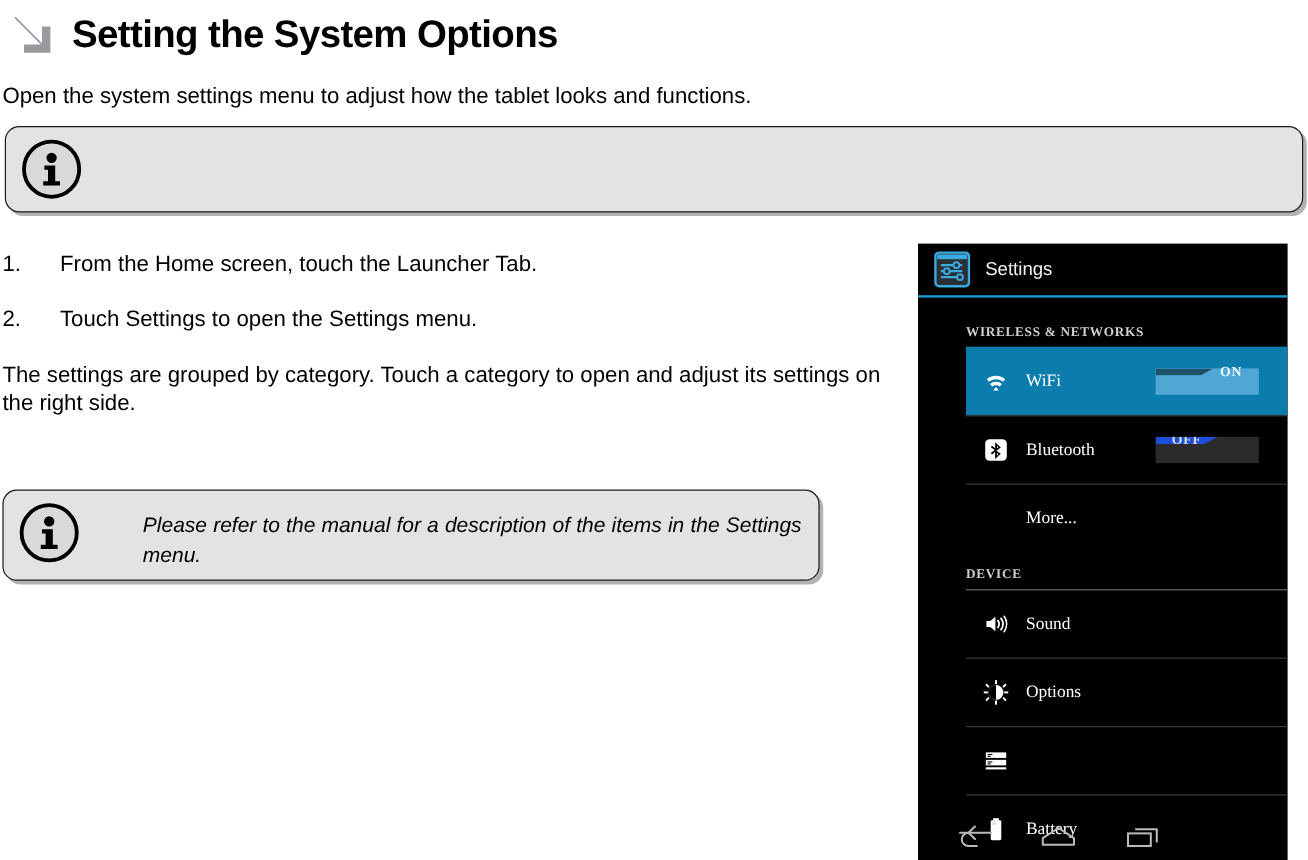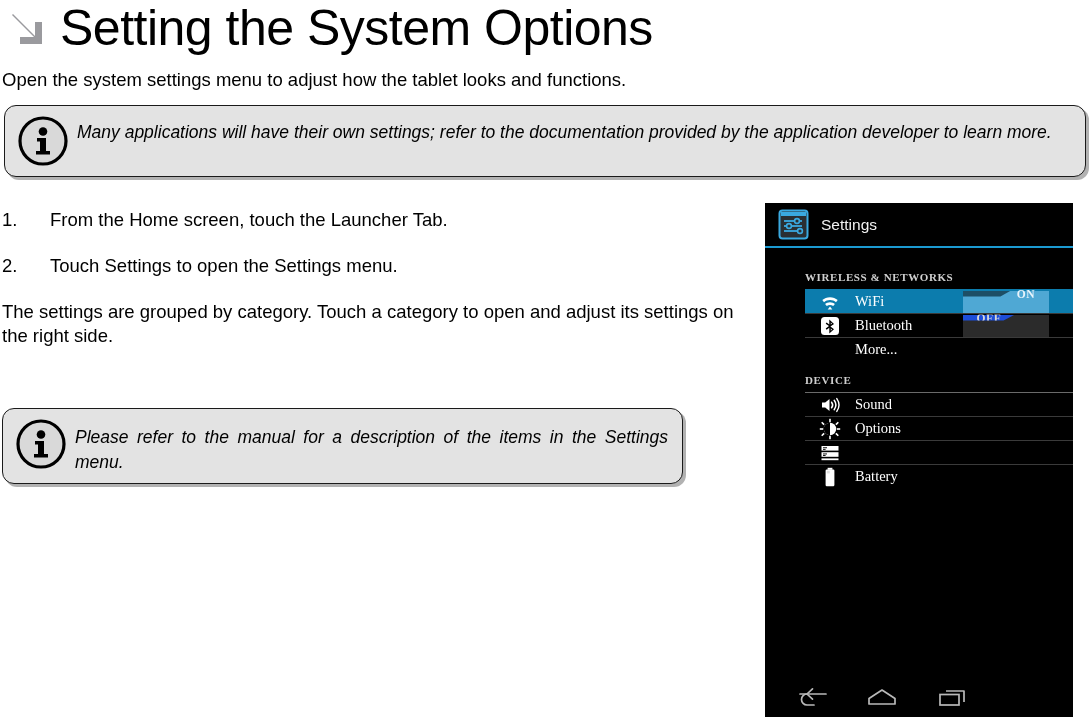--- a/index.html
+++ b/index.html
@@ -23,22 +23,22 @@
     padding: 2px 0 0 4px;
     height: 52px;
   }
   .title-arrow {
     width: 44px;
     height: 44px;
     flex: 0 0 44px;
     margin-right: 12px;
   }
   .page-title {
-    font-size: 50px;
-    font-weight: normal;
+    font-size: 32px;
+    font-weight: bold;
     letter-spacing: -0.5px;
     line-height: 1;
     white-space: nowrap;
   }
 
   .intro-text {
     font-size: 18.5px;
     padding: 14px 0 0 2px;
     line-height: 1.25;
   }
@@ -73,20 +73,21 @@
     height: 72px;
   }
   #note-1 .note-text { padding-right: 6px; }
   #note-2 {
     margin: 0;
     position: absolute;
     left: 2px;
     top: 408px;
     width: 681px;
     height: 76px;
+    gap: 44px;
   }
   #note-2 .note-text {
     text-align: justify;
     padding-top: 16px;
   }
 
   
   .body-col {
     position: absolute;
     left: 2px;
@@ -146,21 +147,21 @@
   }
   .and-section-label {
     font-size: 11px;
     font-weight: bold;
     letter-spacing: 0.6px;
     color: #cfcfcf;
     padding: 13px 0 6px 40px;
   }
   .and-list { margin: 0; }
   .and-row {
-    height: 24px;
+    height: 57px;
     display: flex;
     align-items: center;
     margin-left: 40px;
     border-top: 1px solid #3a3a3a;
     box-sizing: border-box;
     position: relative;
   }
   .and-row.first { border-top: 1px solid #6a6a6a; }
   .and-row.selected {
     background: #0c7cad;
@@ -259,21 +260,20 @@
 <div class="intro-text">Open the system settings menu to adjust how the tablet looks and functions.</div>
 
 <div class="note" id="note-1">
   <span class="note-icon">
     <svg viewBox="0 0 52 52" width="52" height="52" aria-hidden="true">
       <circle cx="26" cy="26" r="23" fill="#d9d9d9" stroke="#000" stroke-width="3.2"></circle>
       <circle cx="26" cy="16.5" r="4.3" fill="#000"></circle>
       <path d="M20 23 h9 v13 h4 v3.5 h-14 v-3.5 h4 v-9.5 h-3 z" fill="#000"></path>
     </svg>
   </span>
-  <span class="note-text">Many applications will have their own settings; refer to the documentation provided by the application developer to learn more.</span>
 </div>
 
 <div class="body-col">
 
   <div class="step">
     <span class="step-num">1.</span>
     <span class="step-body"><span>From the Home screen, touch the </span><span class="b">Launcher Tab</span><span>.</span></span>
   </div>
 
   <div class="step">

